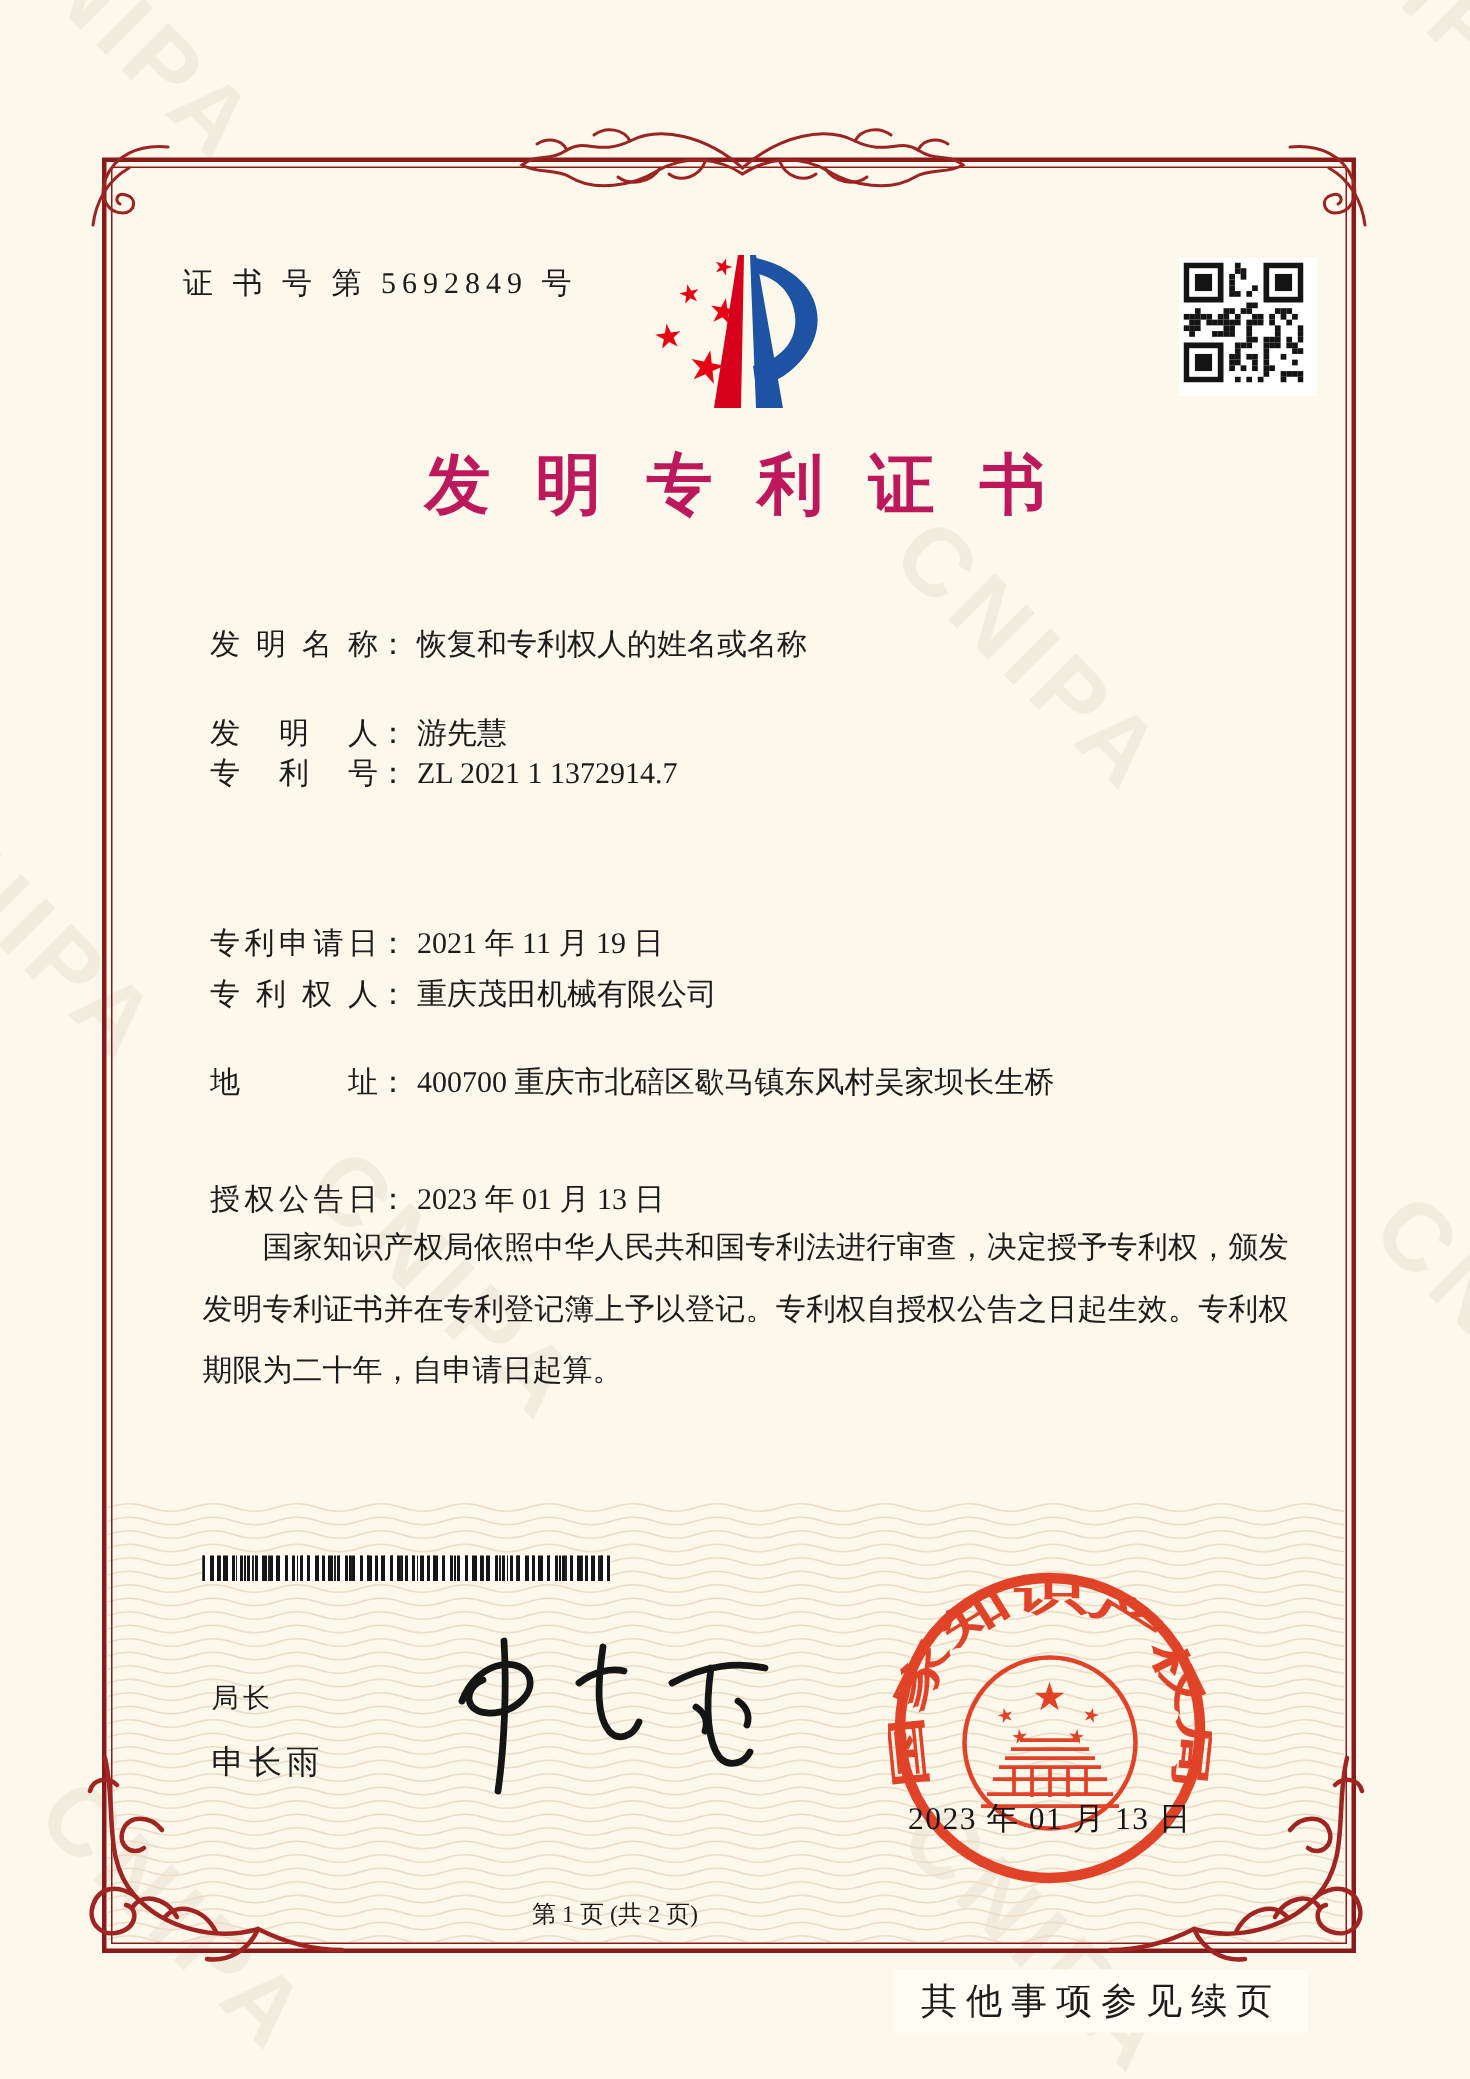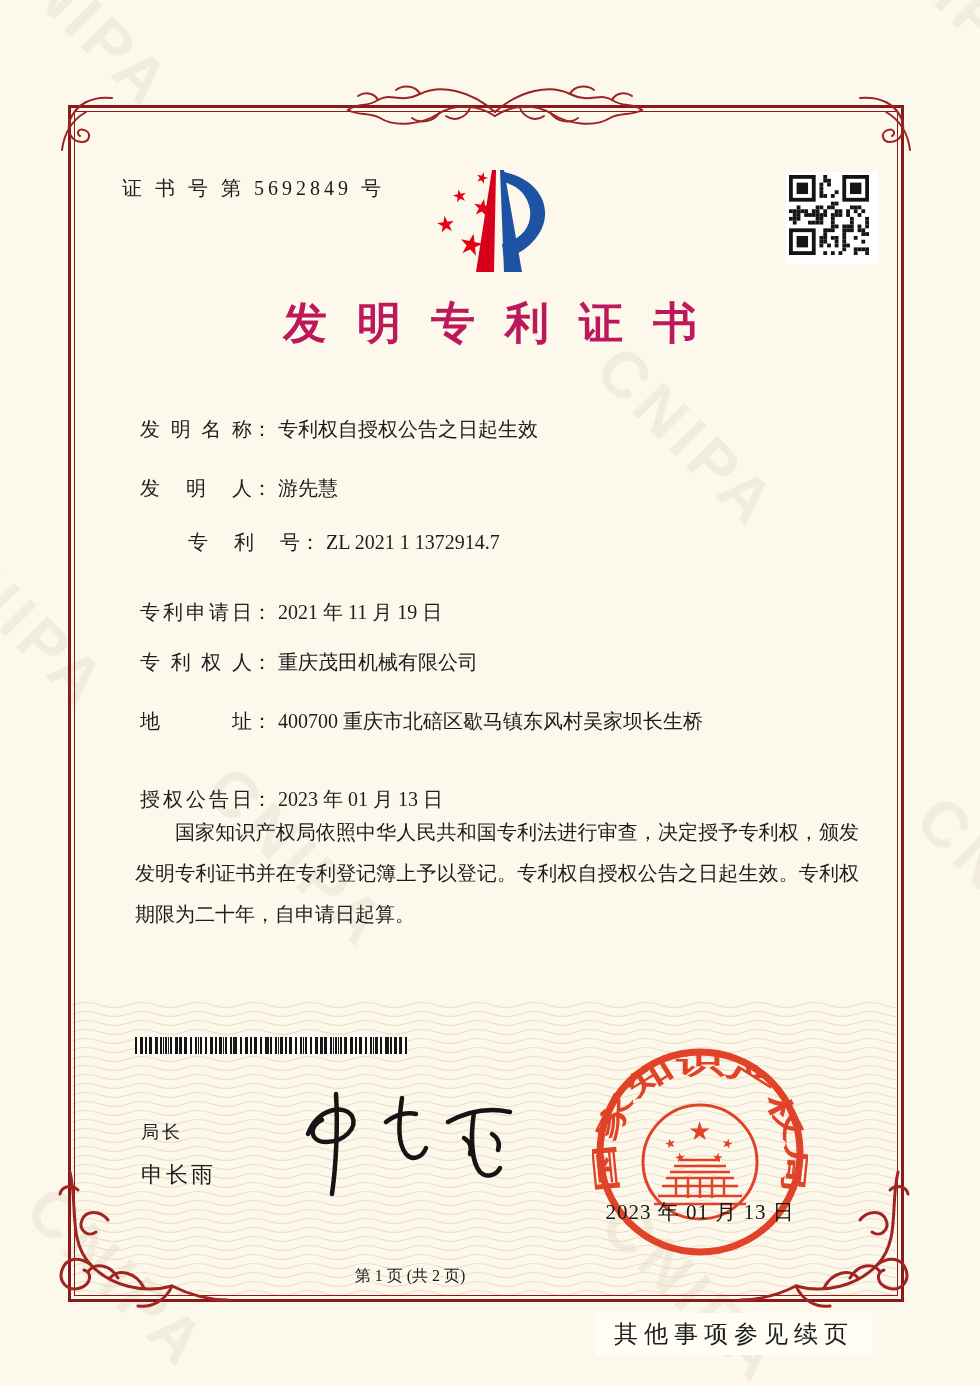--- a/index.html
+++ b/index.html
@@ -277,29 +277,29 @@
       <rect x="0" y="56" width="28" height="28" fill="#141414"></rect>
       <rect x="4" y="60" width="20" height="20" fill="#ffffff"></rect>
       <rect x="8" y="64" width="12" height="12" fill="#141414"></rect>
     </svg>
 </div>
 
 <h1 class="title">发明专利证书</h1>
 
 <div class="rows">
   <div class="row" style="top:416px;">
-    <span class="lbl">发明名称</span><span>：</span><span class="val">专利权自授权公告之日起生效</span>
+    <span class="lbl">发明名称</span><span>：</span><span class="val">恢复和专利权人的姓名或名称</span>
   </div>
   <div class="row" style="top:475px;">
     <span class="lbl">发明人</span><span>：</span><span class="val">游先慧</span>
   </div>
-  <div class="row" style="top:529px;margin-left:48px;">
+  <div class="row" style="top:502px;">
     <span class="lbl">专利号</span><span>：</span><span class="val">ZL 2021 1 1372914.7</span>
   </div>
-  <div class="row" style="top:599px;">
+  <div class="row" style="top:615px;">
     <span class="lbl">专利申请日</span><span>：</span><span class="val">2021 年 11 月 19 日</span>
   </div>
   <div class="row" style="top:649px;">
     <span class="lbl">专利权人</span><span>：</span><span class="val">重庆茂田机械有限公司</span>
   </div>
   <div class="row" style="top:708px;">
     <span class="lbl">地址</span><span>：</span><span class="val">400700 重庆市北碚区歇马镇东风村吴家坝长生桥</span>
   </div>
   <div class="row" style="top:786px;width:760px;">
     <span class="lbl">授权公告日</span><span>：</span><span class="val">2023 年 01 月 13 日</span>

